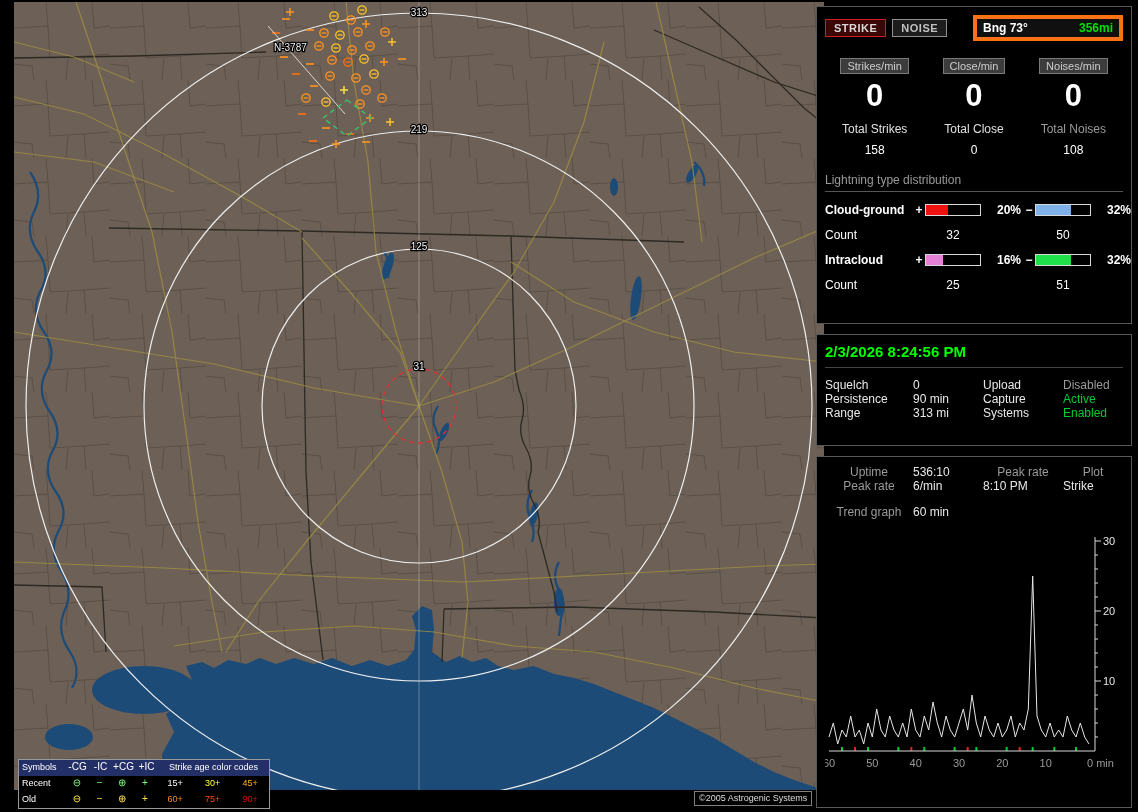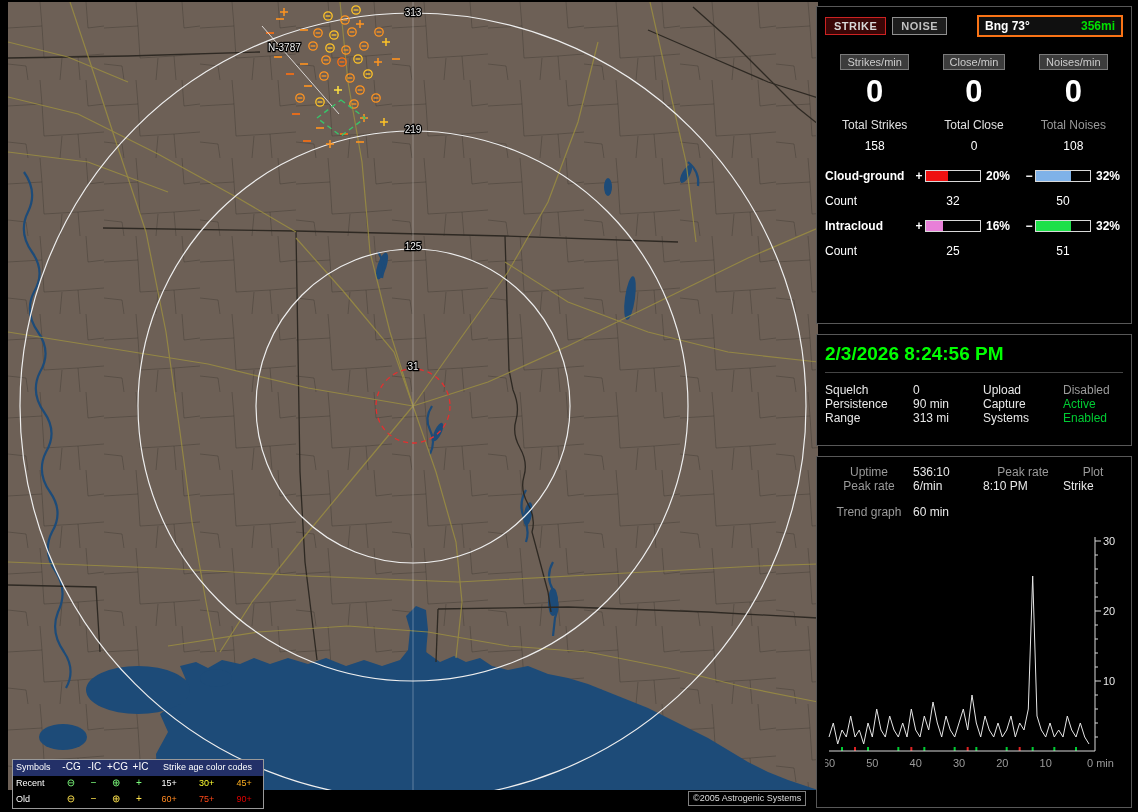--- a/index.html
+++ b/index.html
@@ -1,54 +1,54 @@
 <!DOCTYPE html>
 <html><head>
 <meta charset="utf-8">
 <style>
   html,body{margin:0;padding:0;background:#000;}
   body{width:1138px;height:812px;position:relative;font-family:"Liberation Sans",sans-serif;overflow:hidden;}
-  .map-wrap{position:absolute;left:8px;top:2px;width:810px;height:808px;background:#000;padding-left:39px;}
+  .map-wrap{position:absolute;left:14px;top:2px;width:810px;height:808px;background:#000;padding-left:39px;}
   #map-svg{position:absolute;left:0;top:0;}
   
   .legend{position:absolute;left:4px;top:757px;width:250px;border:1px solid #999;background:#000;font-size:9px;color:#fff;}
   .legend-row{display:flex;height:16px;line-height:14px;align-items:flex-start;}
   .legend-row.header{background:#233068;}
   .lg-c1{width:44px;padding-left:3px;}
   .lg-sym{width:23px;text-align:center;font-size:10px;}
   .lg-age{width:38px;text-align:center;}
   .lg-agehead{flex:1;text-align:center;}
   .copyright{position:absolute;left:680px;top:789px;font-size:9px;color:#ddd;border:1px solid #808080;background:#000;padding:0 4px;height:13px;line-height:13px;}
   
   .side-panel{position:absolute;left:816px;top:6px;width:316px;}
   .box{border:1px solid #585858;background:#000;box-sizing:border-box;width:316px;padding:8px;margin-bottom:10px;}
   .box1{height:318px;}
   .box2{height:112px;}
   .box3{height:352px;}
   .btn-row{display:flex;align-items:center;gap:6px;}
   .strike-btn{background:#3a0606;border:1px solid #cc2222;color:#d8d8d8;font-weight:bold;font-size:11px;padding:2px 8px;font-family:inherit;letter-spacing:.5px;}
   .noise-btn{background:#1d1d1d;border:1px solid #909090;color:#c0c0c0;font-weight:bold;font-size:11px;padding:2px 8px;font-family:inherit;letter-spacing:.5px;}
-  .bng-box{margin-left:auto;display:flex;justify-content:space-between;align-items:center;width:130px;background:#101010;border:2px solid #f97316;padding:2px 6px;font-size:12px;color:#fff;font-weight:bold;}
+  .bng-box{margin-left:auto;display:flex;justify-content:space-between;align-items:center;width:130px;background:#101010;border:4px solid #f97316;padding:2px 6px;font-size:12px;color:#fff;font-weight:bold;}
   .green{color:#00e000;}
   .rates{display:flex;margin-top:15px;text-align:center;}
   .rate-col{flex:1;}
   .rate-btn{background:#3c3c3c;border:1px solid #7a7a7a;color:#cccccc;font-size:11px;padding:1px 6px;font-family:inherit;}
   .rate-zero{font-size:31px;font-weight:bold;color:#fff;margin-top:4px;}
   .rate-total-label{font-size:12px;margin-top:8px;color:#e0e0e0;}
   .rate-total{font-size:12px;margin-top:7px;color:#fff;}
   .dist{margin-top:16px;}
   .dist-title{color:#9a9a9a;font-size:12px;padding-bottom:4px;border-bottom:1px solid #555;margin-bottom:11px;}
   .dist-line{display:grid;grid-template-columns:88px 12px 56px 42px 12px 56px auto;align-items:center;margin-bottom:11px;font-size:12px;color:#fff;}
   .dist-name{font-weight:bold;}
   .dist-sign{text-align:center;font-weight:bold;}
   .bar{height:10px;border:1px solid #d8d8d8;background:#000;position:relative;}
   .bar i{position:absolute;left:0;top:0;bottom:0;display:block;}
-  .dist-pct{font-weight:bold;padding-left:5px;}
+  .dist-pct{font-weight:bold;padding-left:5px;margin-left:11px;}
   .dist-count{text-align:center;}
-  .datetime{color:#00ff00;font-size:19px;font-weight:bold;padding-bottom:7px;border-bottom:1px solid #444;margin-bottom:10px;}
+  .datetime{color:#00ff00;font-size:15px;font-weight:bold;padding-bottom:7px;border-bottom:1px solid #444;margin-bottom:10px;}
   .grid4{display:grid;grid-template-columns:88px 70px 80px auto;row-gap:0;font-size:12px;color:#e8e8e8;}
   .glabel{color:#9a9a9a;text-align:center;}
   .gval{color:#e8e8e8;}
   .trend-row{margin-top:12px;}
   #trend-svg{margin-top:6px;}
 </style>
 </head>
 <body>
 
 <div class="screen">
@@ -366,20 +366,21 @@
         </div>
         <div class="rate-col">
           <button class="rate-btn">Noises/min</button>
           <div class="rate-zero">0</div>
           <div class="rate-total-label" style="color: rgb(154, 154, 154);">Total Noises</div>
           <div class="rate-total">108</div>
         </div>
       </div>
 
       <div class="dist">
+        <div class="dist-title">Lightning type distribution</div>
 
         <div class="dist-line">
           <span class="dist-name">Cloud-ground</span>
           <span class="dist-sign">+</span>
           <span class="bar">
               <i style="width: 40%; background: rgb(238, 17, 17);"></i>
             </span>
           <span class="dist-pct">20%</span>
           <span class="dist-sign">−</span>
           <span class="bar">

